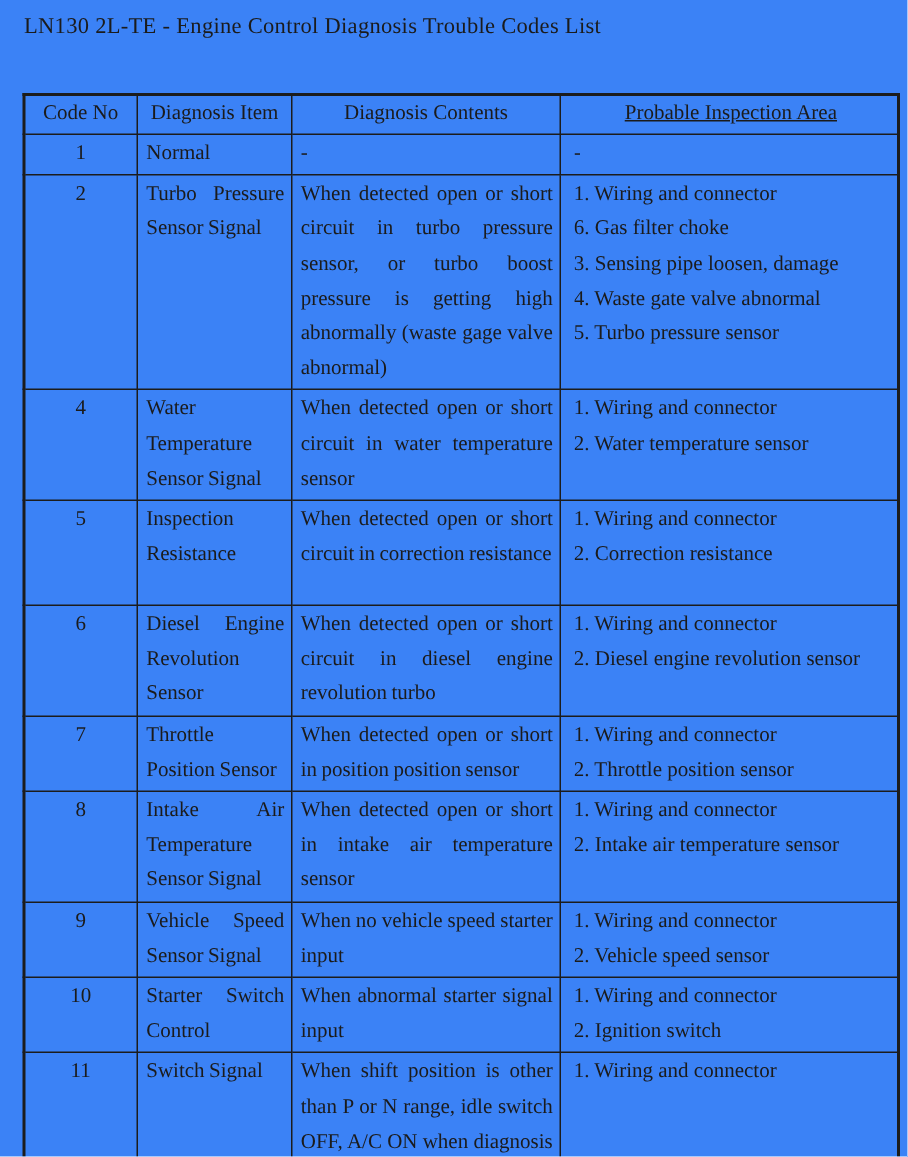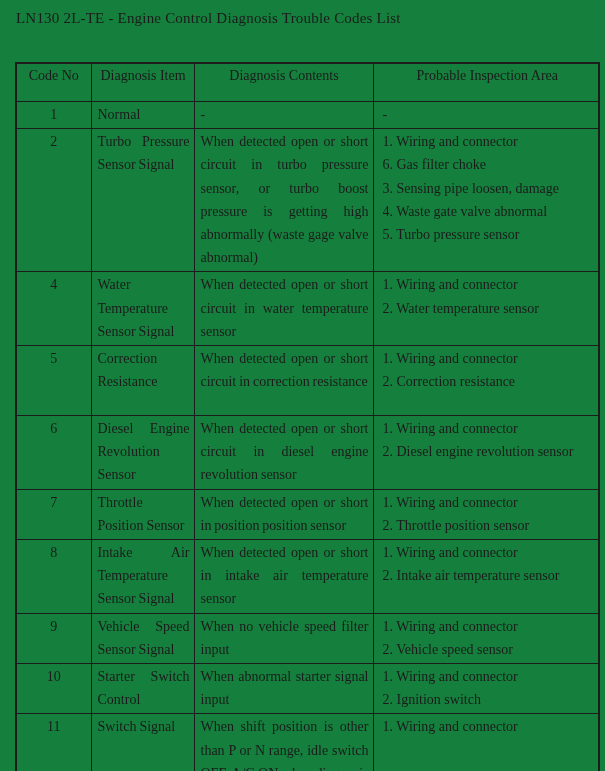--- a/index.html
+++ b/index.html
@@ -1,20 +1,20 @@
 <!DOCTYPE html>
 <html><head>
 <meta charset="utf-8">
 <style>
   html, body { margin: 0; padding: 0; background: #ffffff; }
   .page {
     position: relative;
     width: 605px;
     height: 771px;
-    background: #15803d;
+    background: #3b82f6;
     font-family: "Liberation Serif", "DejaVu Serif", serif;
     color: #1b1b1b;
     overflow: hidden;
   }
   .title {
     position: absolute;
     left: 16px;
     top: 10px;
     font-size: 15px;
     letter-spacing: 0.2px;
@@ -40,22 +40,22 @@
     vertical-align: top;
   }
   th {
     height: 24px;
     text-align: center;
     padding: 1px 6px 0 7px;
     line-height: 22px;
     white-space: nowrap;
     overflow: hidden;
   }
-  th.h-code { text-align: center; padding: 1px 2px 12px 2px; margin-top: 23px; }
-  th.h-inspection { padding-left: 9px; }
+  th.h-code { text-align: center; padding: 1px 2px 0 2px; margin-top: 23px; }
+  th.h-inspection { padding-left: 9px; text-decoration: underline; }
   td {
     line-height: 23.2px;
     padding: 1px 6px 2px 6px;
   }
   td.code { text-align: center; }
   td.item {
     text-align: justify;
     padding: 1px 4px 2px 6px;
     word-spacing: -0.5px;
   }
@@ -112,31 +112,31 @@
           <td class="code">4</td>
           <td class="item">Water Temperature Sensor Signal</td>
           <td class="contents">When detected open or short circuit in water temperature sensor</td>
           <td class="inspection">
             <div>1. Wiring and connector</div>
             <div>2. Water temperature sensor</div>
           </td>
         </tr>
         <tr style="height: 70px;">
           <td class="code">5</td>
-          <td class="item">Correction Resistance</td>
+          <td class="item">Inspection Resistance</td>
           <td class="contents">When detected open or short circuit in correction resistance</td>
           <td class="inspection">
             <div>1. Wiring and connector</div>
             <div>2. Correction resistance</div>
           </td>
         </tr>
         <tr style="height: 71px;">
           <td class="code">6</td>
           <td class="item">Diesel Engine Revolution Sensor</td>
-          <td class="contents">When detected open or short circuit in diesel engine revolution sensor</td>
+          <td class="contents">When detected open or short circuit in diesel engine revolution turbo</td>
           <td class="inspection">
             <div>1. Wiring and connector</div>
             <div>2. Diesel engine revolution sensor</div>
           </td>
         </tr>
         <tr style="height: 47px;">
           <td class="code">7</td>
           <td class="item">Throttle Position Sensor</td>
           <td class="contents">When detected open or short in position position sensor</td>
           <td class="inspection">
@@ -149,21 +149,21 @@
           <td class="item">Intake Air Temperature Sensor Signal</td>
           <td class="contents">When detected open or short in intake air temperature sensor</td>
           <td class="inspection">
             <div>1. Wiring and connector</div>
             <div>2. Intake air temperature sensor</div>
           </td>
         </tr>
         <tr style="height: 47px;">
           <td class="code">9</td>
           <td class="item">Vehicle Speed Sensor Signal</td>
-          <td class="contents">When no vehicle speed filter input</td>
+          <td class="contents">When no vehicle speed starter input</td>
           <td class="inspection">
             <div>1. Wiring and connector</div>
             <div>2. Vehicle speed sensor</div>
           </td>
         </tr>
         <tr style="height: 47px; margin-left: 38px;">
           <td class="code">10</td>
           <td class="item">Starter Switch Control</td>
           <td class="contents">When abnormal starter signal input</td>
           <td class="inspection">

